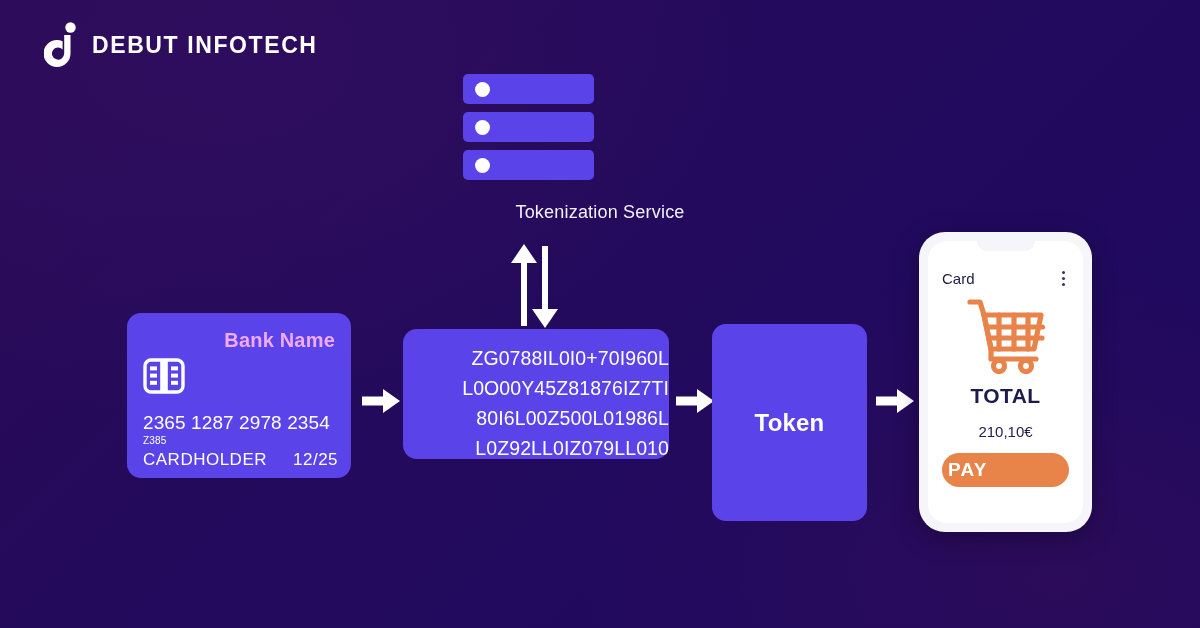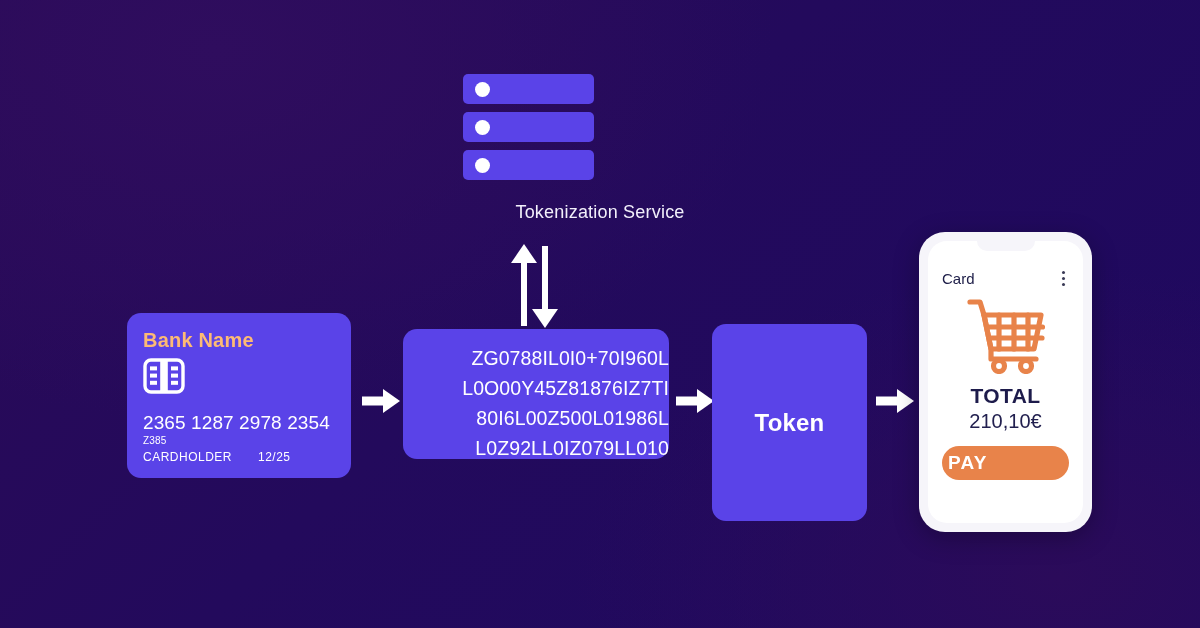--- a/index.html
+++ b/index.html
@@ -90,26 +90,26 @@
     left: 127px;
     top: 313px;
     width: 224px;
     height: 165px;
     background: #5a43e8;
     border-radius: 14px;
     box-sizing: border-box;
     padding: 14px 16px 12px 16px;
   }
   .bank-name {
-    color: #fdba74;
+    color: #f0abfc;
     font-size: 20px;
     font-weight: 700;
-    text-align: left;
+    text-align: right;
     letter-spacing: 0.2px;
-    margin: 2px 12px 0 0;
+    margin: 2px 0 0 0;
   }
   .chip { margin-top: 6px; }
   .card-number {
     color: #ffffff;
     font-size: 19px;
     font-weight: 400;
     letter-spacing: 0.1px;
     margin-top: 14px;
   }
   .card-sub {
@@ -120,21 +120,21 @@
     margin-top: 1px;
   }
   .card-foot {
     display: flex;
     align-items: baseline;
     gap: 26px;
     margin-top: 4px;
   }
   .card-holder, .card-exp {
     color: #ffffff;
-    font-size: 12px;
+    font-size: 17px;
     letter-spacing: 0.5px;
   }
 
   
   .token-string {
     position: absolute;
     left: 403px;
     top: 329px;
     width: 266px;
     height: 130px;
@@ -250,23 +250,23 @@
     text-align: center;
     color: #1d1b4b;
     font-size: 21px;
     font-weight: 700;
     letter-spacing: 0.4px;
     margin-top: 10px;
   }
   .total-amount {
     text-align: center;
     color: #22204f;
-    font-size: 20px;
+    font-size: 15px;
     font-weight: 400;
-    margin-top: 2px;
+    margin-top: 15px;
   }
   .pay-btn {
     margin: 13px auto 0 auto;
     width: 127px;
     height: 34px;
     background: #e8834a;
     border-radius: 17px;
     display: flex;
     align-items: center;
     justify-content: flex-start;
@@ -278,20 +278,29 @@
     font-size: 19px;
     font-weight: 700;
     letter-spacing: 1.2px;
   }
 </style>
 </head>
 <body>
 
 <div class="canvas">
 
+  <div class="logo">
+    <span>
+      <svg class="logo-mark" viewBox="0 0 34 46" xmlns="http://www.w3.org/2000/svg">
+        <circle cx="26.5" cy="5.5" r="5.2" fill="#ffffff"></circle>
+        <path d="M26.5 13 L26.5 31.5 A13.5 13.5 0 1 1 13 18 A13.8 13.8 0 0 1 18.6 19.2 L18.6 27.4 A6.1 6.1 0 1 0 20.2 31.6 L20.2 13 Z" fill="#ffffff"></path>
+      </svg>
+    </span>
+    <span class="logo-text">DEBUT INFOTECH</span>
+  </div>
 
   <div class="server-stack">
     <div class="server-bar">
       <span class="server-led"></span>
     </div>
     <div class="server-bar">
       <span class="server-led"></span>
     </div>
     <div class="server-bar">
       <span class="server-led"></span>

